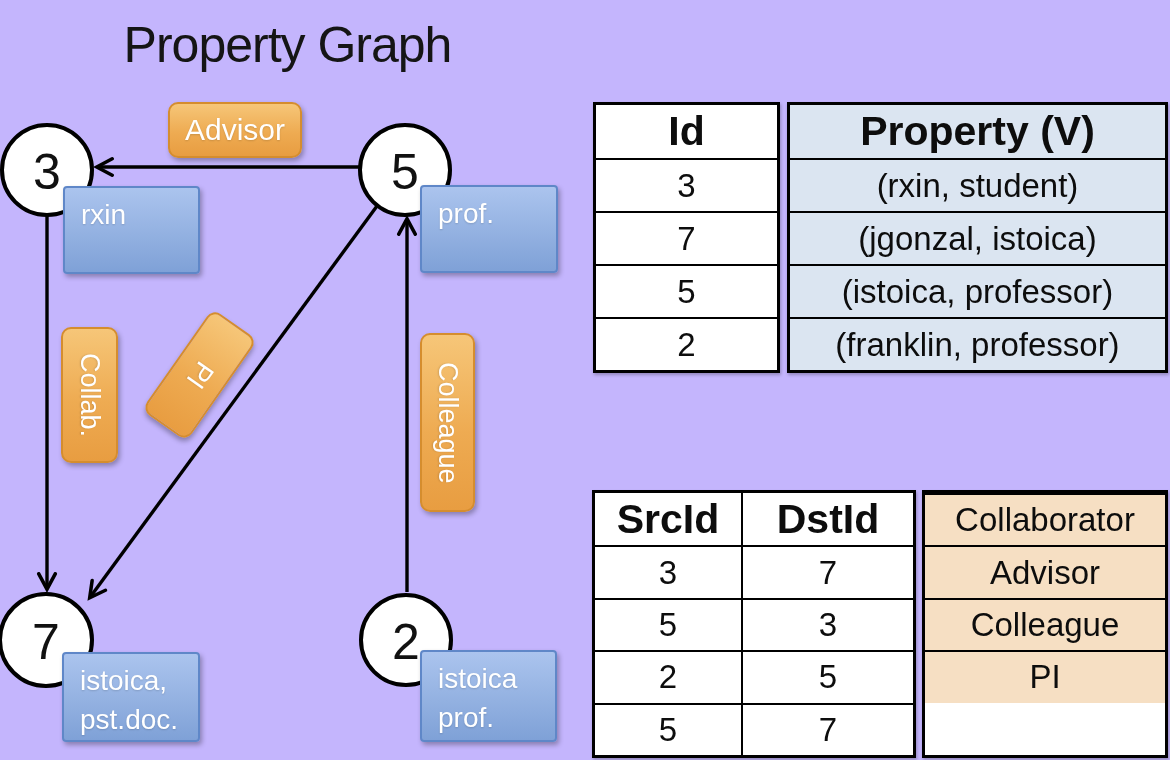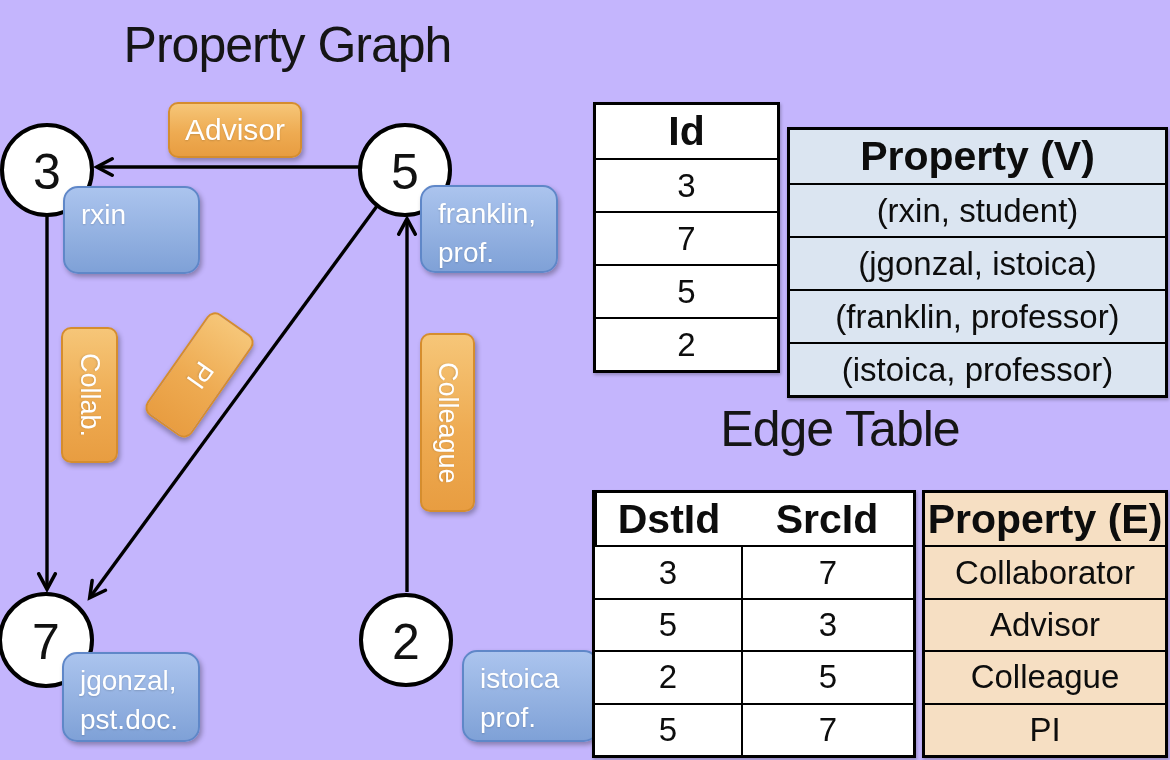--- a/index.html
+++ b/index.html
@@ -19,21 +19,21 @@
     background:linear-gradient(180deg,#f6c678 0%,#eeab52 55%,#e89d41 100%);
     border:2px solid #d58d2e;border-radius:10px;
     box-shadow:2px 3px 5px rgba(0,0,0,.30);
     text-shadow:0 1px 2px rgba(0,0,0,.15);
     box-sizing:border-box;
   }
   .elabel.vert{writing-mode:vertical-rl;}
   .vbox{
     position:absolute;box-sizing:border-box;
     background:linear-gradient(180deg,#abc4ee 0%,#93b1e1 55%,#7fa1d7 100%);
-    border:2px solid #5f87c8;border-radius:15px;
+    border:2px solid #5f87c8;border-radius:4px;
     box-shadow:2px 3px 5px rgba(0,0,0,.30);
     color:#fff;font-size:28px;line-height:1.38;
     padding:8px 0 0 16px;
     text-shadow:0 1px 2px rgba(0,0,0,.15);
   }
   
   .tbl{
     position:absolute;display:grid;box-sizing:border-box;
     background:#fff;border:3px solid #000;
     box-shadow:1px 2px 3px rgba(0,0,0,.25);
@@ -81,65 +81,62 @@
 
   <div class="elabel" style="left:168px;top:102px;width:134px;height:56px;font-size:30px;">Advisor</div>
   <div class="elabel vert" style="left:61px;top:327px;width:57px;height:136px;">Collab.</div>
   <div class="elabel vert" style="left:172px;top:313px;width:55px;height:124px;transform:rotate(35deg);">PI</div>
   <div class="elabel vert" style="left:420px;top:333px;width:55px;height:179px;">Colleague</div>
 
   <div class="vbox" style="left:63px;top:186px;width:137px;height:88px;">
     <div>rxin</div>
   </div>
   <div class="vbox" style="left:420px;top:185px;width:138px;height:88px;">
-    <div>franklin,</div>
     <div>prof.</div>
   </div>
   <div class="vbox" style="left:62px;top:652px;width:138px;height:90px;">
-    <div>jgonzal,</div>
+    <div>istoica,</div>
     <div>pst.doc.</div>
   </div>
-  <div class="vbox" style="left:420px;top:650px;width:137px;height:92px;margin-left:42px;">
+  <div class="vbox" style="left:420px;top:650px;width:137px;height:92px;">
     <div>istoica</div>
     <div>prof.</div>
   </div>
 
 
   <div class="tbl" style="left:593px;top:102px;width:187px;height:271px;grid-template-rows:repeat(5,1fr);">
     <div class="cell hdr r0">Id</div>
     <div class="cell">3</div>
     <div class="cell">7</div>
     <div class="cell">5</div>
     <div class="cell">2</div>
   </div>
 
-  <div class="tbl" style="left:787px;top:102px;width:381px;height:271px;grid-template-rows:repeat(5,1fr);margin-top:25px;">
+  <div class="tbl" style="left:787px;top:102px;width:381px;height:271px;grid-template-rows:repeat(5,1fr);">
     <div class="cell hdr r0 bluefill">Property (V)</div>
     <div class="cell bluefill">(rxin, student)</div>
     <div class="cell bluefill">(jgonzal, istoica)</div>
+    <div class="cell bluefill">(istoica, professor)</div>
     <div class="cell bluefill">(franklin, professor)</div>
-    <div class="cell bluefill">(istoica, professor)</div>
   </div>
 
-  <div class="big-title" style="left:585px;top:400px;width:510px;">Edge Table</div>
 
   <div class="tbl" style="left:592px;top:490px;width:324px;height:268px;grid-template-columns:146px 1fr;grid-template-rows:repeat(5,1fr);">
+    <div class="cell hdr r0">SrcId</div>
     <div class="cell hdr r0 c2">DstId</div>
-    <div class="cell hdr r0">SrcId</div>
     <div class="cell">3</div>
     <div class="cell c2">7</div>
     <div class="cell">5</div>
     <div class="cell c2">3</div>
     <div class="cell">2</div>
     <div class="cell c2">5</div>
     <div class="cell">5</div>
     <div class="cell c2">7</div>
   </div>
 
   <div class="tbl" style="left:922px;top:490px;width:246px;height:268px;grid-template-rows:repeat(5,1fr);">
-    <div class="cell hdr r0 tanfill">Property (E)</div>
     <div class="cell tanfill">Collaborator</div>
     <div class="cell tanfill">Advisor</div>
     <div class="cell tanfill">Colleague</div>
     <div class="cell tanfill">PI</div>
   </div>
 
 </div>
 
 </body></html>

